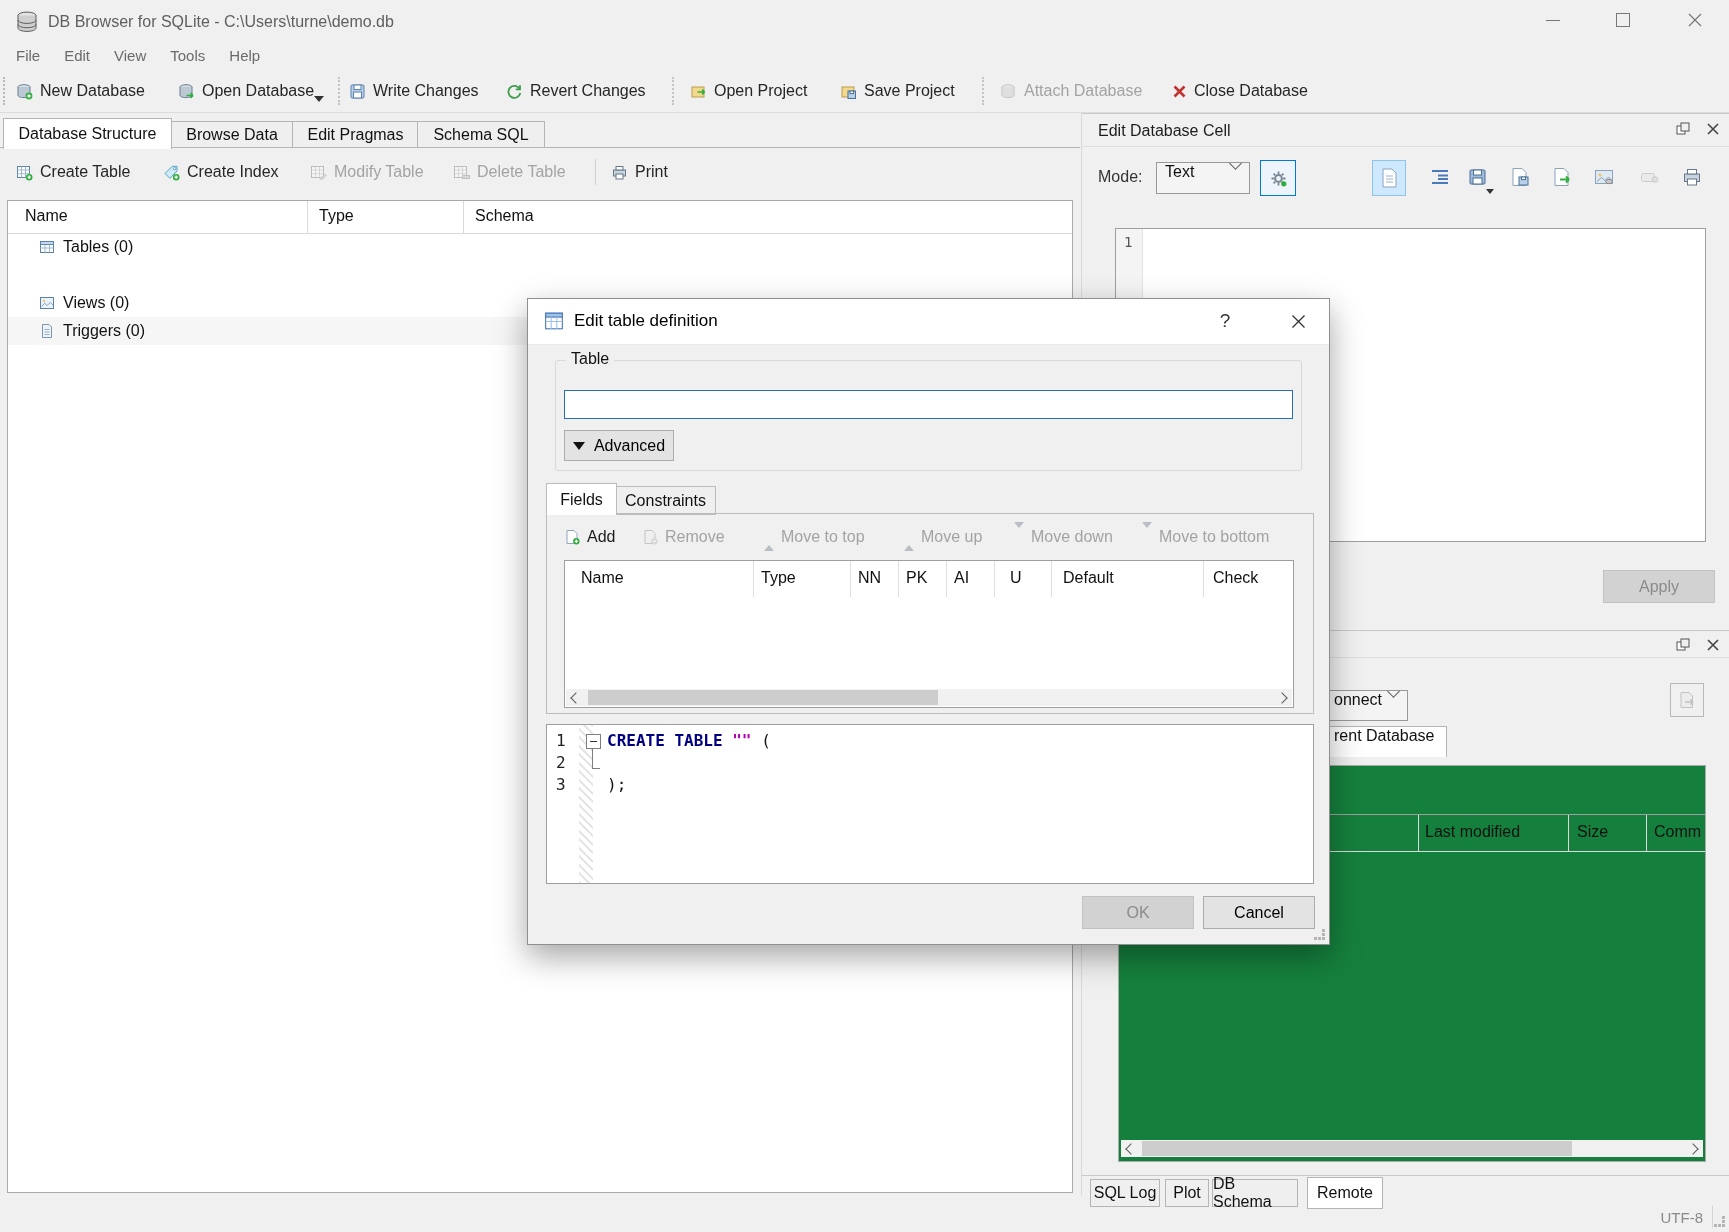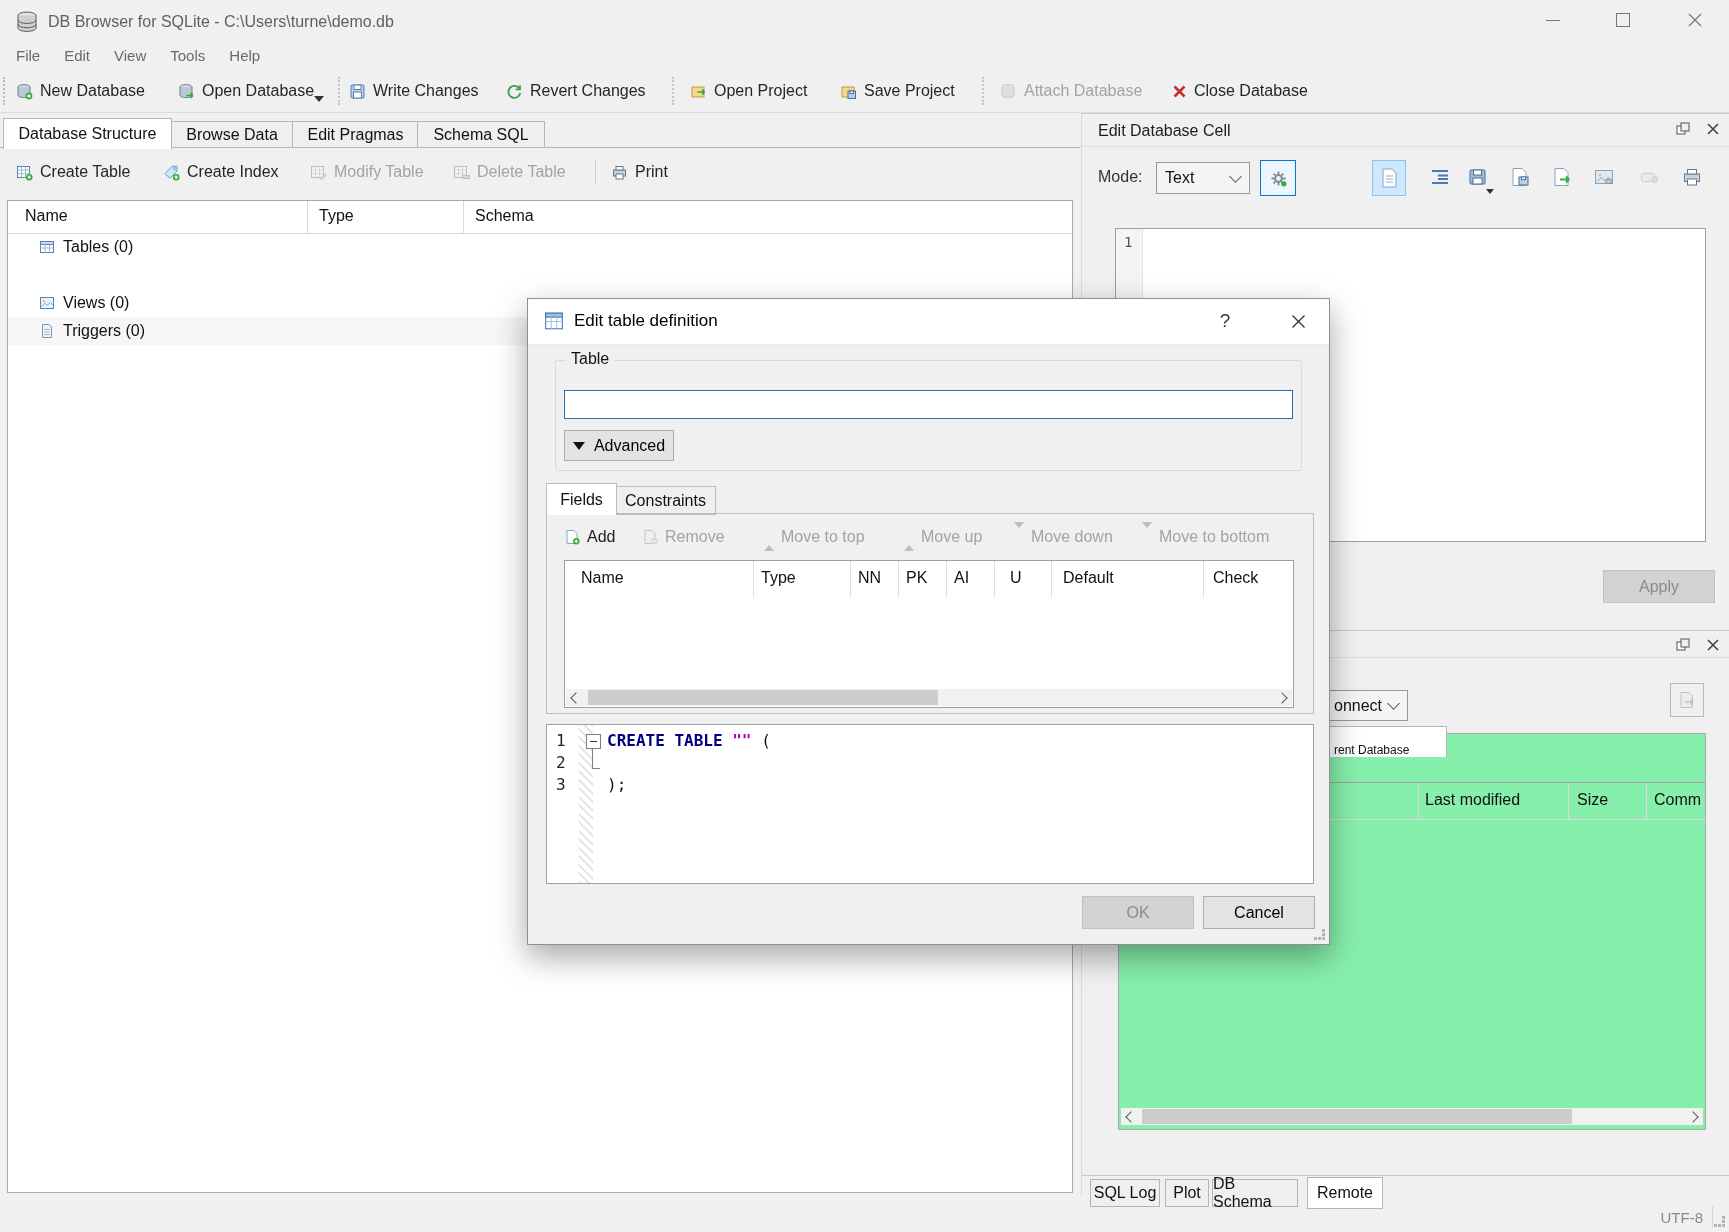--- a/index.html
+++ b/index.html
@@ -38,39 +38,39 @@
   .tree-header{left:0;top:0;right:0;height:32px;border-bottom:1px solid #dadada;font-size:16px;}
   .tree-col-label{top:6px;}
   .tree-vdiv{top:0;width:1px;height:32px;background:#dadada;}
   .tree-row{left:0;right:0;height:28px;display:flex;align-items:center;font-size:16px;}
   .tree-row.alt{background:var(--tree-alt-row);}
   .tree-row .ticon{margin-left:31px;margin-right:8px;}
 
   
   .dock-title{font-size:16px;color:#1d1d1d;}
   .dockbtn{width:22px;height:20px;display:flex;align-items:center;justify-content:center;}
-  .combo{background:#f4f4f4;border:1px solid #999;display:flex;align-items:center;font-size:16px;}
+  .combo{background:#f4f4f4;border:1px solid #999;display:flex;font-size:16px;}
   .combo .val{padding-left:8px;flex:1;}
   .chev{width:8px;height:8px;border-right:1.6px solid #555;border-bottom:1.6px solid #555;
         transform:rotate(45deg);margin-right:9px;margin-top:-4px;}
   .iconbtn{top:160px;width:32px;height:34px;display:flex;align-items:center;justify-content:center;}
   .iconbtn.selected{background:var(--selected-icon-bg);border:1px solid #8fc3ef;}
   .gearbtn{left:1260px;top:160px;width:34px;height:34px;border:1px solid var(--accent-blue);
            background:#edf4fb;display:flex;align-items:center;justify-content:center;}
   .editorbox{left:1115px;top:228px;width:589px;height:312px;background:#fff;border:1px solid #9f9f9f;}
   .gutter{left:0;top:0;bottom:0;width:26px;background:#f4f4f4;border-right:1px solid #e2e2e2;
           font-family:"DejaVu Sans Mono",monospace;font-size:14px;color:#555;}
   .btn{display:flex;align-items:center;justify-content:center;font-size:16px;
        background:#e3e3e3;border:1px solid #acacac;color:#000;}
   .btn.disabled{background:#d2d2d2;border-color:#c2c2c2;color:#8b8b8b;}
 
   
   .rtab{left:1330px;top:726px;width:116px;height:30px;background:#fff;border:1px solid #b5b5b5;
-        border-bottom:none;border-left:none;display:flex;align-items:flex-end;font-size:12px;z-index:2;}
-  .rbox{left:1118px;top:733px;width:586px;height:395px;background:#86efac;border:1px solid #a9a9a9;}
+        border-bottom:none;border-left:none;display:flex;align-items:flex-start;font-size:16px;z-index:2;}
+  .rbox{left:1118px;top:765px;width:586px;height:395px;background:#15803d;border:1px solid #a9a9a9;}
   .rb-line{left:0;right:0;height:1px;background:#9f9f9f;}
   .rb-vdiv{top:49px;height:36px;width:1px;background:#dadada;}
   .rb-col{top:57px;font-size:16px;}
   .scrollbar{height:17px;background:#f1f1f1;display:flex;align-items:center;}
   .sb-arrow{width:17px;height:17px;display:flex;align-items:center;justify-content:center;}
   .sb-chev{width:7px;height:7px;border-right:1.5px solid #5a5a5a;border-bottom:1.5px solid #5a5a5a;}
   .sb-thumb{position:absolute;top:1px;height:15px;background:#cdcdcd;}
 
   
   .btab{top:1179px;height:26px;background:#efefef;border:1px solid #b5b5b5;

